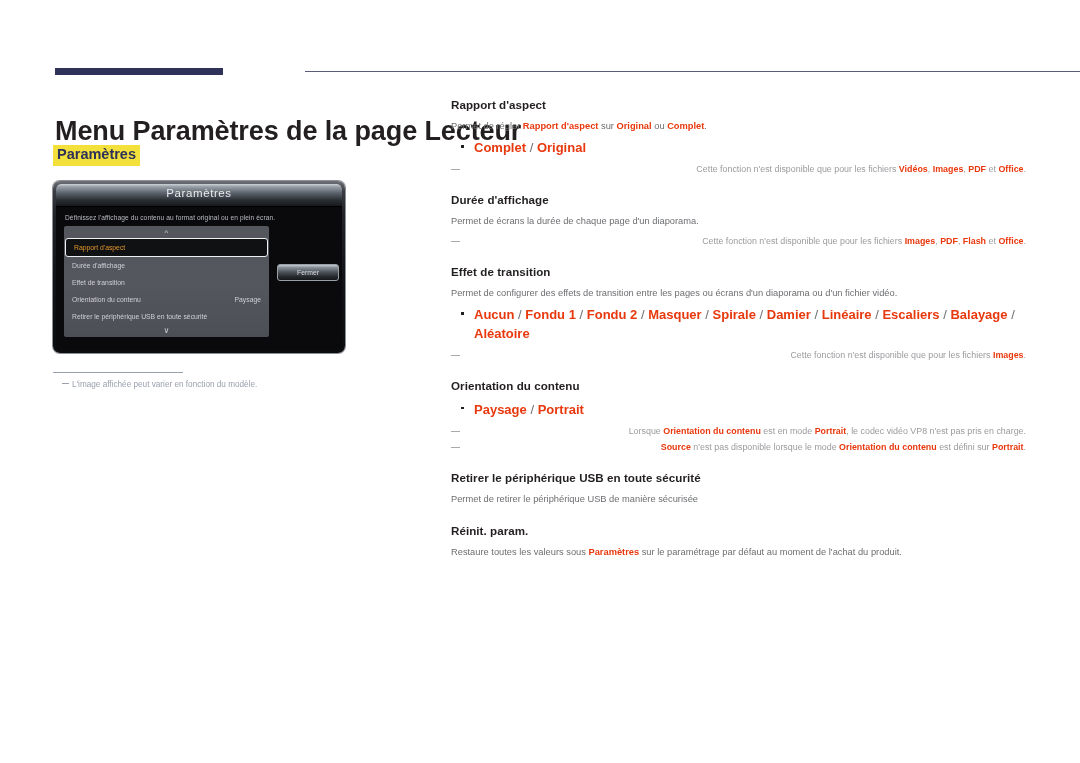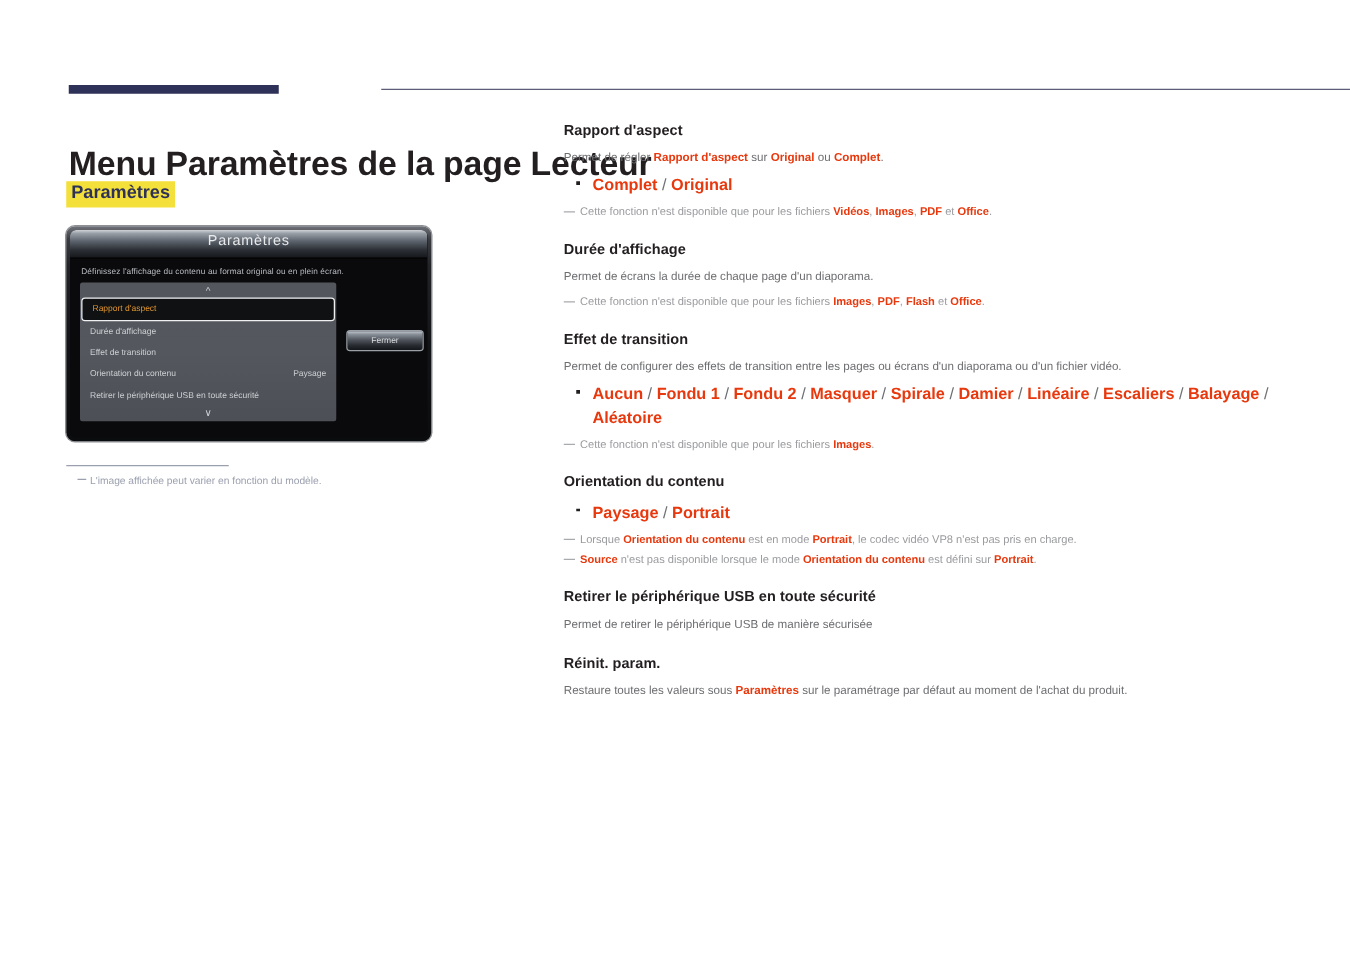--- a/index.html
+++ b/index.html
@@ -242,20 +242,21 @@
   }
   .bullet .sep { color: #6d6e71; font-weight: normal; }
 
   .note {
     position: relative;
     margin: 0 0 4px 0;
     padding-left: 13px;
     font-size: 8.9px;
     line-height: 1.45;
     color: #9a9b9e;
+    text-align: right;
   }
   .note::before {
     content: "";
     position: absolute;
     left: 0;
     top: 6px;
     width: 9px;
     border-top: 1.6px solid #a9aaad;
   }
   .note b { color: #e8380d; font-weight: bold; }

